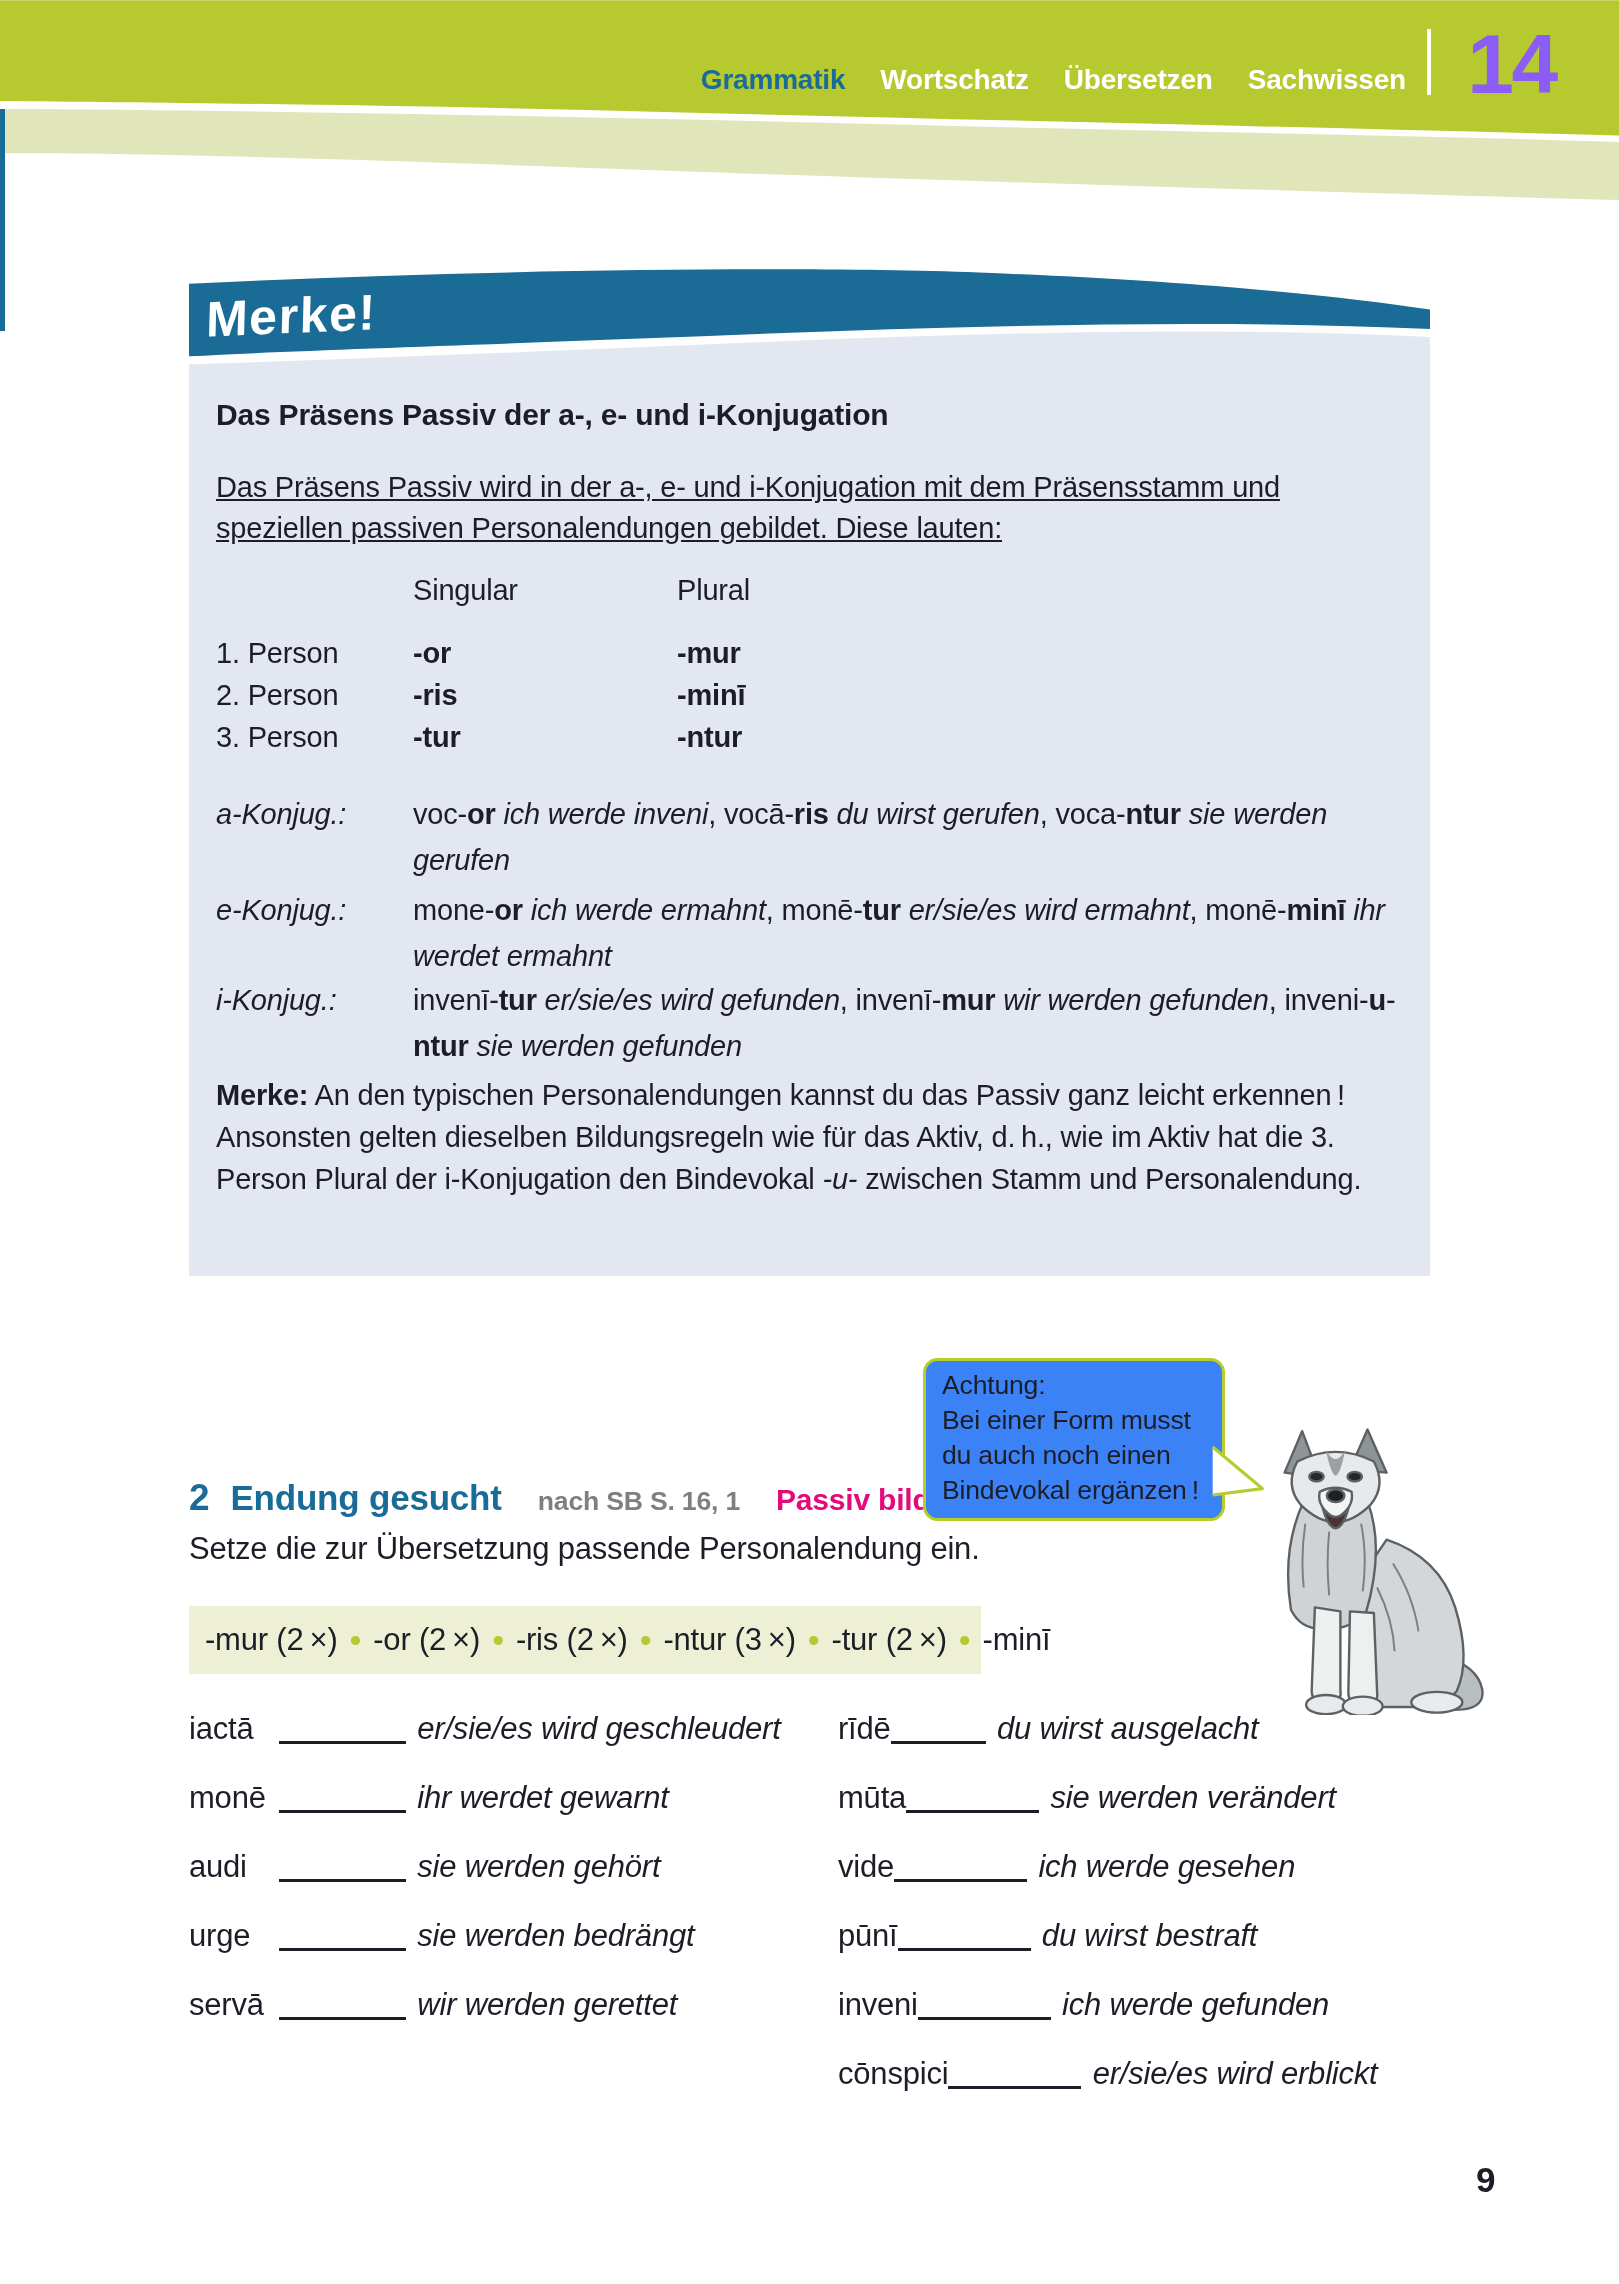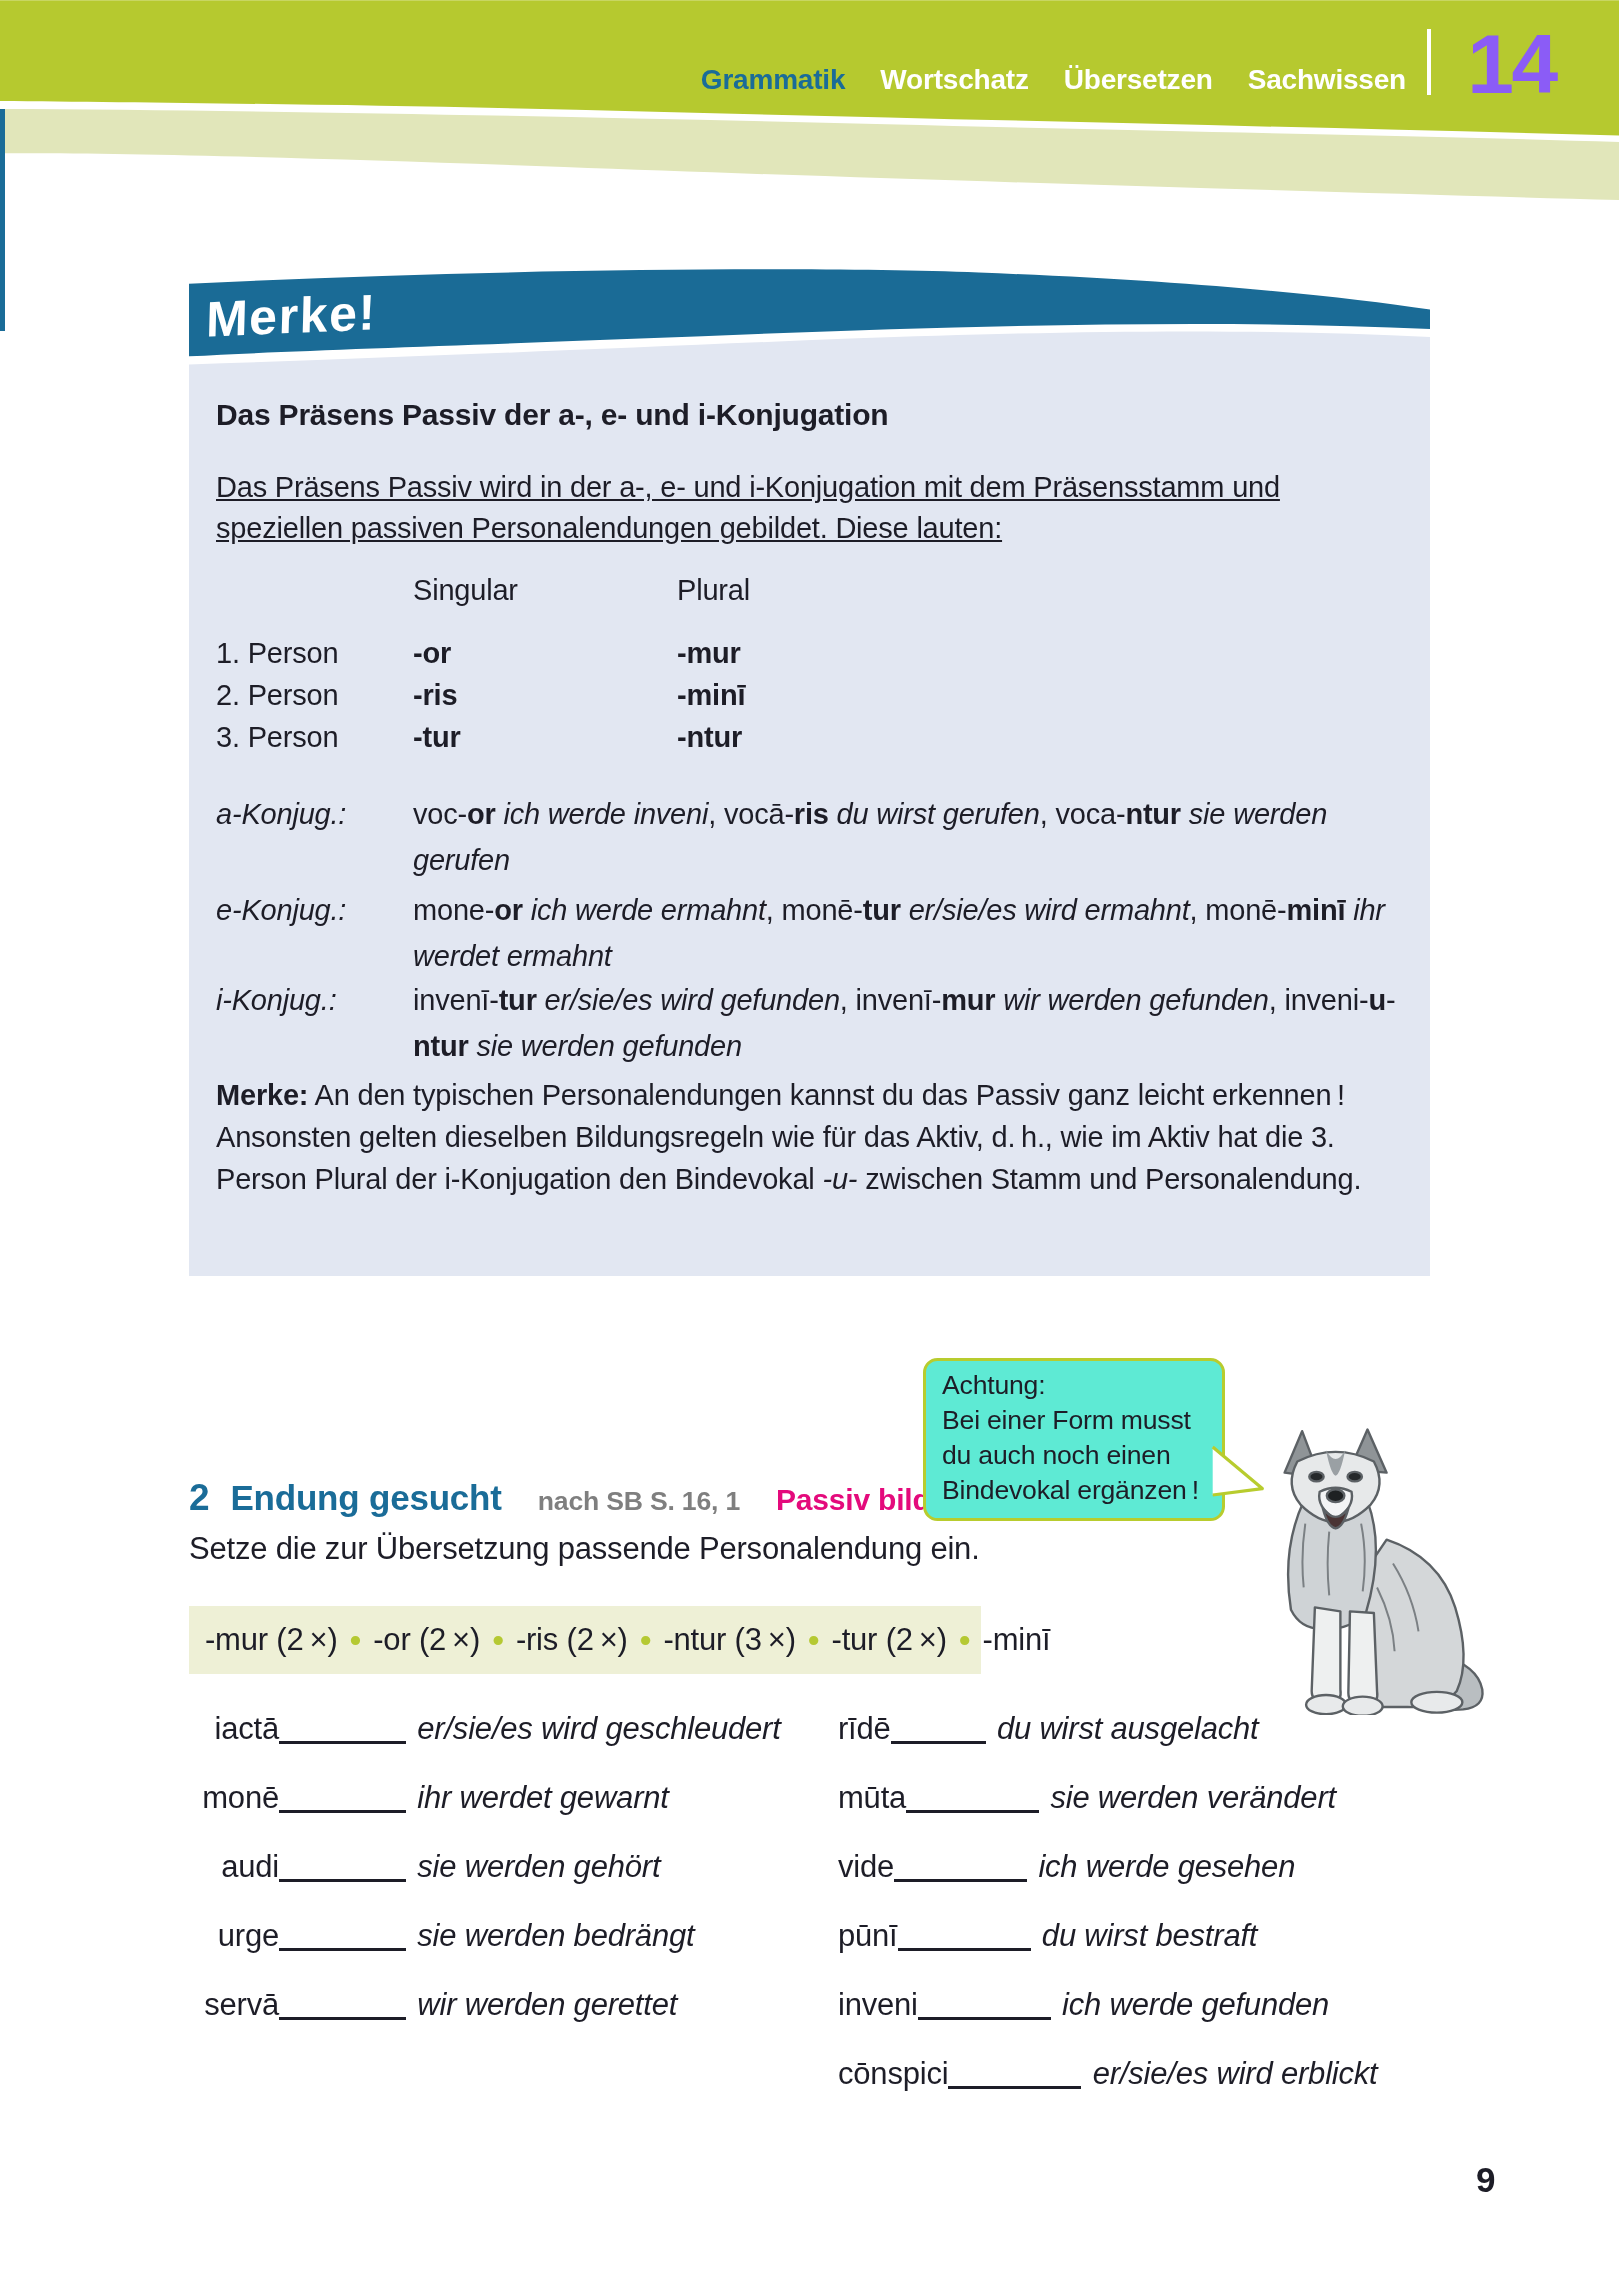--- a/index.html
+++ b/index.html
@@ -41,27 +41,27 @@
   .ex-instruction{position:absolute;left:189px;top:1531px;font-size:31px;}
   .word-bank{position:absolute;left:189px;top:1606px;width:792px;height:68px;background:#eef0d6;
              display:flex;align-items:center;padding-left:16px;box-sizing:border-box;
              font-size:31px;white-space:nowrap;}
   .word-bank .dot{color:#b5c933;font-size:34px;margin:0 12px;}
   .ex-col{position:absolute;top:1694px;white-space:nowrap;}
   .ex-col-left{left:189px;width:645px;}
   .ex-col-right{left:838px;width:774px;}
   .ex-row{height:69px;line-height:69px;}
   .latin{font-size:31px;}
-  .ex-col-left .latin{display:inline-block;width:90px;text-align:right;}
+  .ex-col-left .latin{display:inline-block;width:90px;}
   .blank{display:inline-block;width:127px;border-bottom:3.2px solid #1d1d27;vertical-align:-4.8px;height:32px;}
   .ex-col-right .blank{width:133px;}
   .ex-col-right .ex-row:first-child .blank{width:95px;}
   .trans{font-style:italic;font-size:31px;margin-left:11.3px;}
   
-  .bubble{position:absolute;left:923px;top:1358px;width:302px;height:163px;background:#5eead4;
+  .bubble{position:absolute;left:923px;top:1358px;width:302px;height:163px;background:#3b82f6;
           border:3.2px solid #b8cc2e;border-radius:14.5px;box-sizing:border-box;
           padding:7.3px 4.8px 7.3px 16px;font-size:26.6px;line-height:35px;}
   .bubble-tail{position:absolute;left:1209px;top:1439px;}
   .wolf{position:absolute;left:1272px;top:1428px;}
   .page-num{position:absolute;left:1476px;top:2160px;font-size:35px;font-weight:bold;}
 </style>
 </head>
 <body>
 
 <div class="page">

